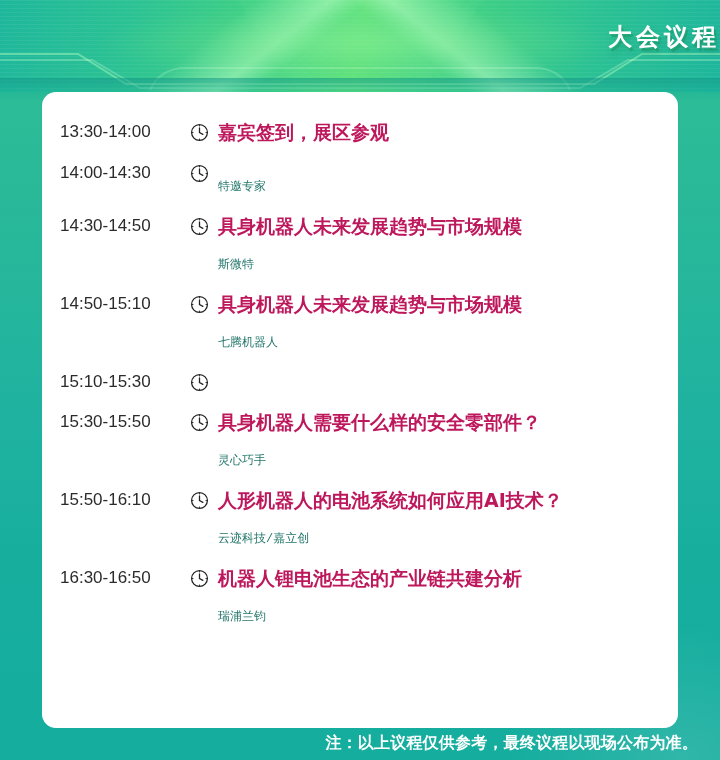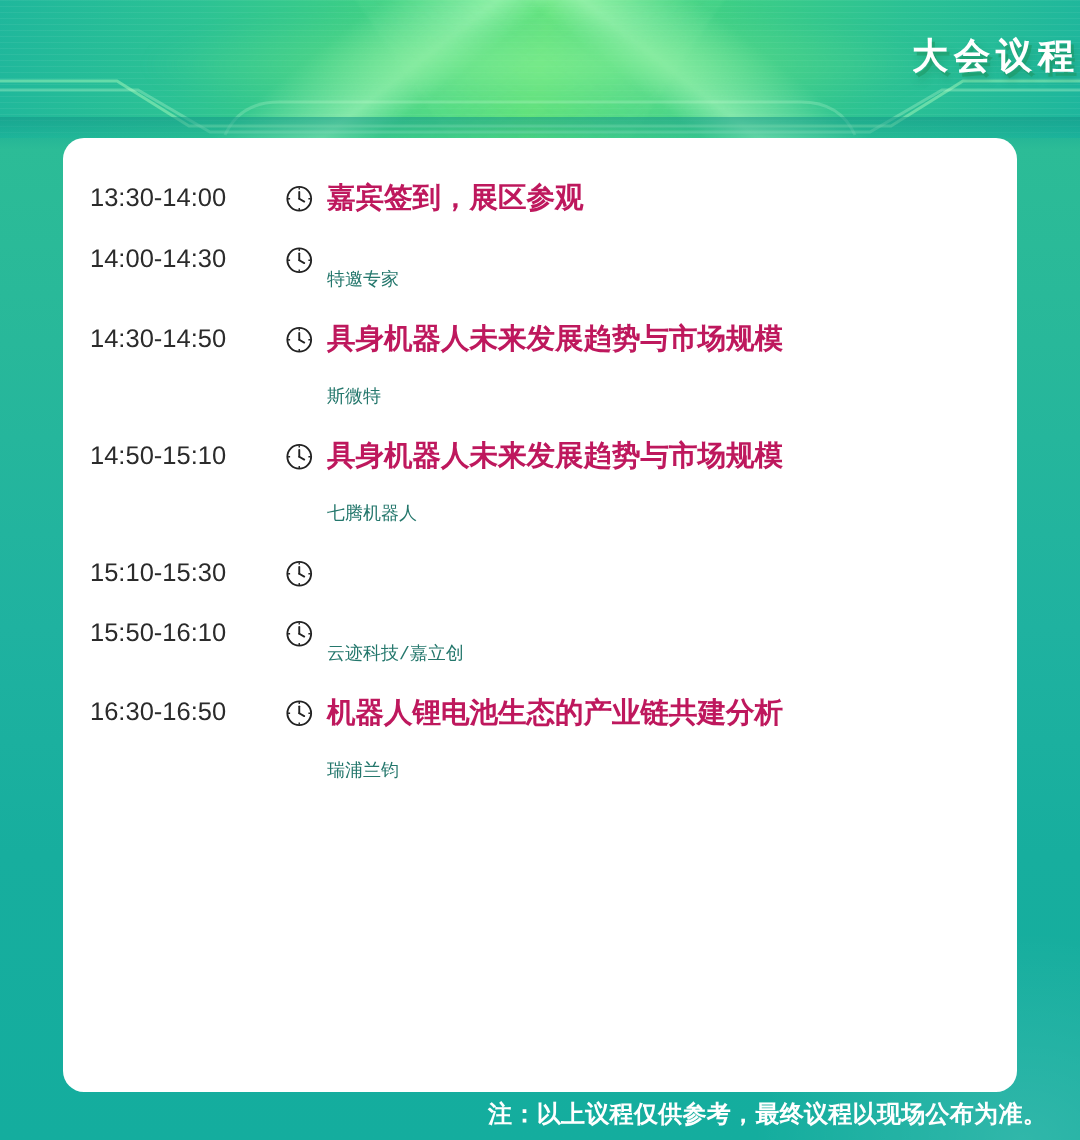--- a/index.html
+++ b/index.html
@@ -354,33 +354,52 @@
     <line x1="12" y1="2.6" x2="12" y2="4.3" stroke="#222" stroke-width="1.2"></line>
     <line x1="21.4" y1="12" x2="19.7" y2="12" stroke="#222" stroke-width="1.2"></line>
     <line x1="12" y1="21.4" x2="12" y2="19.7" stroke="#222" stroke-width="1.2"></line>
     <line x1="2.6" y1="12" x2="4.3" y2="12" stroke="#222" stroke-width="1.2"></line>
   </svg>
 </div>
           <div class="row-body">
           </div>
         </div>
         <div class="agenda-row">
+          <div class="row-time">15:30-15:50</div>
+          <div class="row-icon">
+  <svg width="19" height="19" viewBox="0 0 24 24">
+    <circle cx="12" cy="12" r="10" fill="none" stroke="#222" stroke-width="1.6"></circle>
+    <line x1="12" y1="12" x2="12" y2="6.2" stroke="#222" stroke-width="1.6" stroke-linecap="round"></line>
+    <line x1="12" y1="12" x2="16.2" y2="14.4" stroke="#222" stroke-width="1.6" stroke-linecap="round"></line>
+    <line x1="12" y1="2.6" x2="12" y2="4.3" stroke="#222" stroke-width="1.2"></line>
+    <line x1="21.4" y1="12" x2="19.7" y2="12" stroke="#222" stroke-width="1.2"></line>
+    <line x1="12" y1="21.4" x2="12" y2="19.7" stroke="#222" stroke-width="1.2"></line>
+    <line x1="2.6" y1="12" x2="4.3" y2="12" stroke="#222" stroke-width="1.2"></line>
+  </svg>
+</div>
+          <div class="row-body">
+            <div class="row-title">具身机器人需要什么样的安全零部件？</div>
+            <div class="row-speaker">灵心巧手</div>
+          </div>
+        </div>
+        <div class="agenda-row">
           <div class="row-time">15:50-16:10</div>
           <div class="row-icon">
   <svg width="19" height="19" viewBox="0 0 24 24">
     <circle cx="12" cy="12" r="10" fill="none" stroke="#222" stroke-width="1.6"></circle>
     <line x1="12" y1="12" x2="12" y2="6.2" stroke="#222" stroke-width="1.6" stroke-linecap="round"></line>
     <line x1="12" y1="12" x2="16.2" y2="14.4" stroke="#222" stroke-width="1.6" stroke-linecap="round"></line>
     <line x1="12" y1="2.6" x2="12" y2="4.3" stroke="#222" stroke-width="1.2"></line>
     <line x1="21.4" y1="12" x2="19.7" y2="12" stroke="#222" stroke-width="1.2"></line>
     <line x1="12" y1="21.4" x2="12" y2="19.7" stroke="#222" stroke-width="1.2"></line>
     <line x1="2.6" y1="12" x2="4.3" y2="12" stroke="#222" stroke-width="1.2"></line>
   </svg>
 </div>
           <div class="row-body">
+            <div class="row-title">人形机器人的电池系统如何应用AI技术？</div>
             <div class="row-speaker">云迹科技/嘉立创</div>
           </div>
         </div>
         <div class="agenda-row">
           <div class="row-time">16:30-16:50</div>
           <div class="row-icon">
   <svg width="19" height="19" viewBox="0 0 24 24">
     <circle cx="12" cy="12" r="10" fill="none" stroke="#222" stroke-width="1.6"></circle>
     <line x1="12" y1="12" x2="12" y2="6.2" stroke="#222" stroke-width="1.6" stroke-linecap="round"></line>
     <line x1="12" y1="12" x2="16.2" y2="14.4" stroke="#222" stroke-width="1.6" stroke-linecap="round"></line>

